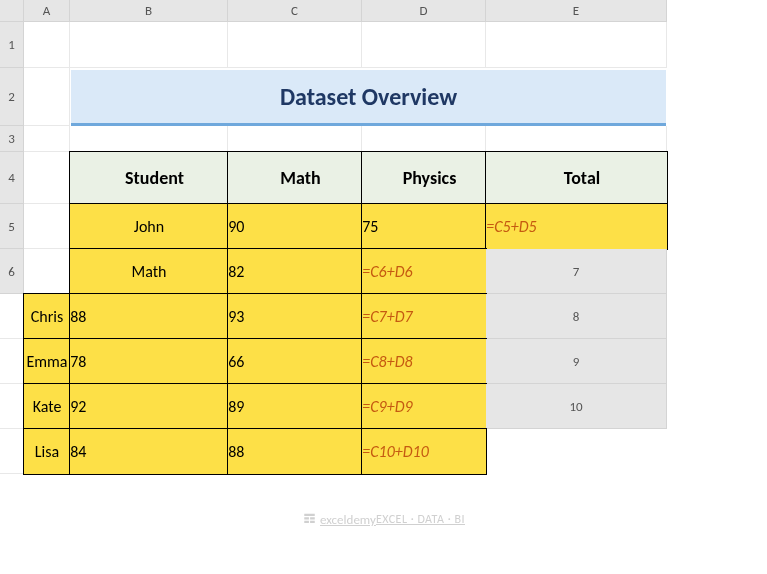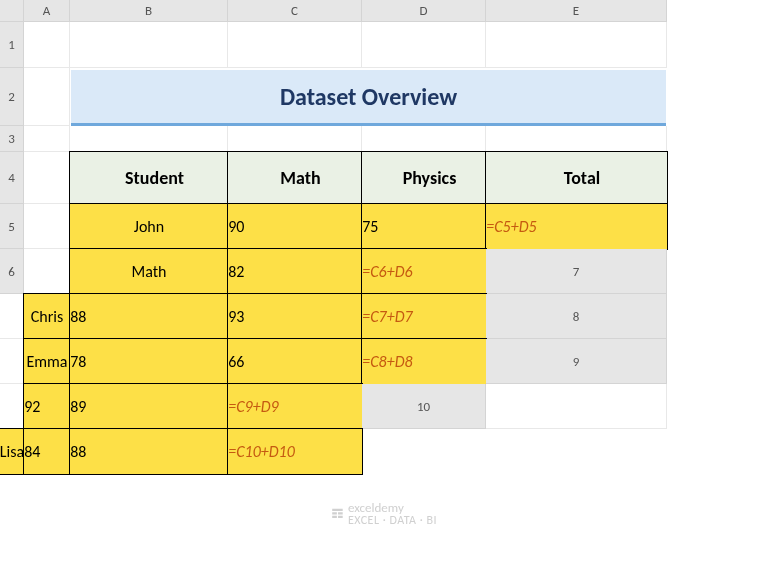--- a/index.html
+++ b/index.html
@@ -17,21 +17,21 @@
     
     .th { background: #eaf1e5; border: 1.5px solid #000; display: flex; align-items: center; justify-content: center; font-size: 18px; font-weight: bold; padding-left: 11px; }
     .td { border: 1.5px solid #000; display: flex; align-items: center; padding: 0 0; font-size: 16px; background: #fde047; }
     .td.center { justify-content: center; }
     .td.formula { color: #c55a11; font-size: 16px; font-style: italic; }
     
     .th, .td { margin: -0.75px; }
     
     .wm { position: absolute; bottom: 48px; left: 50%; transform: translateX(-50%); color: #d0d0d0; font-size: 13px; display: flex; align-items: center; gap: 4px; }
     .wm-icon { width: 14px; height: 14px; }
-    .wm-txt { display: flex; flex-direction: column; line-height: 1; }
+    .wm-txt { display: flex; line-height: 1; text-decoration: underline; }
     .wm-sub { font-size: 12px; letter-spacing: 0.5px; }
   </style>
 </head>
 <body>
 
 <div class="grid">
   <div class="corner"></div>
   <div class="hdr">A</div>
   <div class="hdr">B</div>
   <div class="hdr">C</div>
@@ -85,20 +85,21 @@
 
   <div class="rhdr">8</div>
   <div class="cell"></div>
   <div class="td center">Emma</div>
   <div class="td">78</div>
   <div class="td">66</div>
   <div class="td formula">=C8+D8</div>
 
   <div class="rhdr">9</div>
   <div class="cell"></div>
+  <div class="td center">Kate</div>
   <div class="td">92</div>
   <div class="td">89</div>
   <div class="td formula">=C9+D9</div>
 
   <div class="rhdr">10</div>
   <div class="cell"></div>
   <div class="td center">Lisa</div>
   <div class="td">84</div>
   <div class="td">88</div>
   <div class="td formula">=C10+D10</div>

